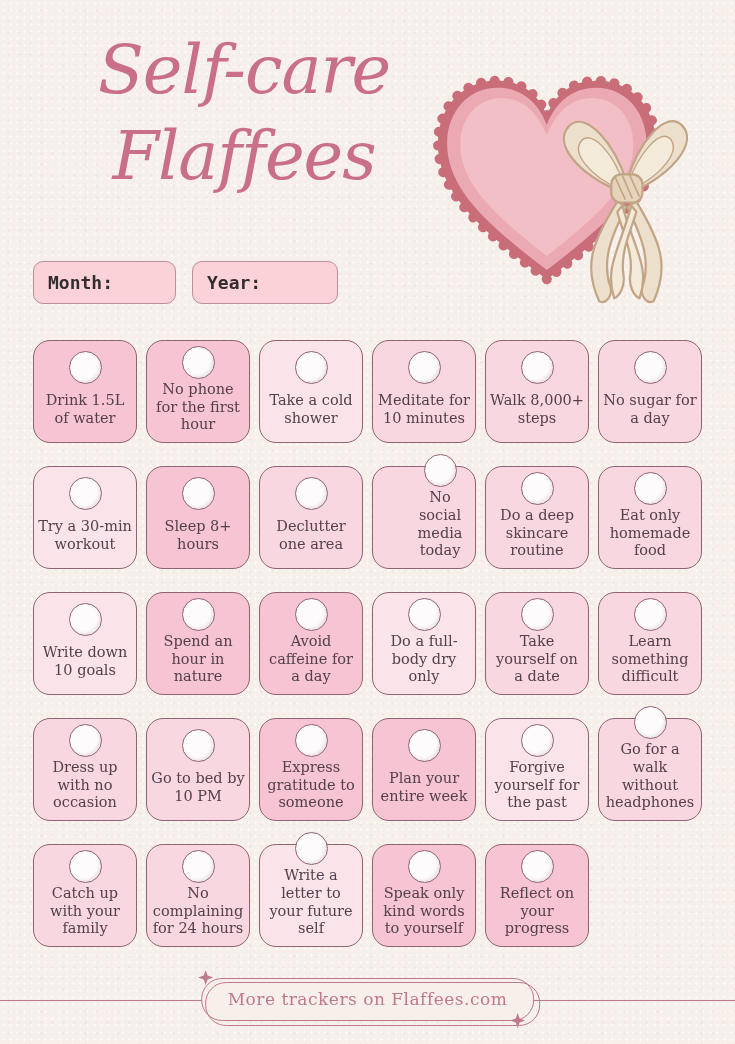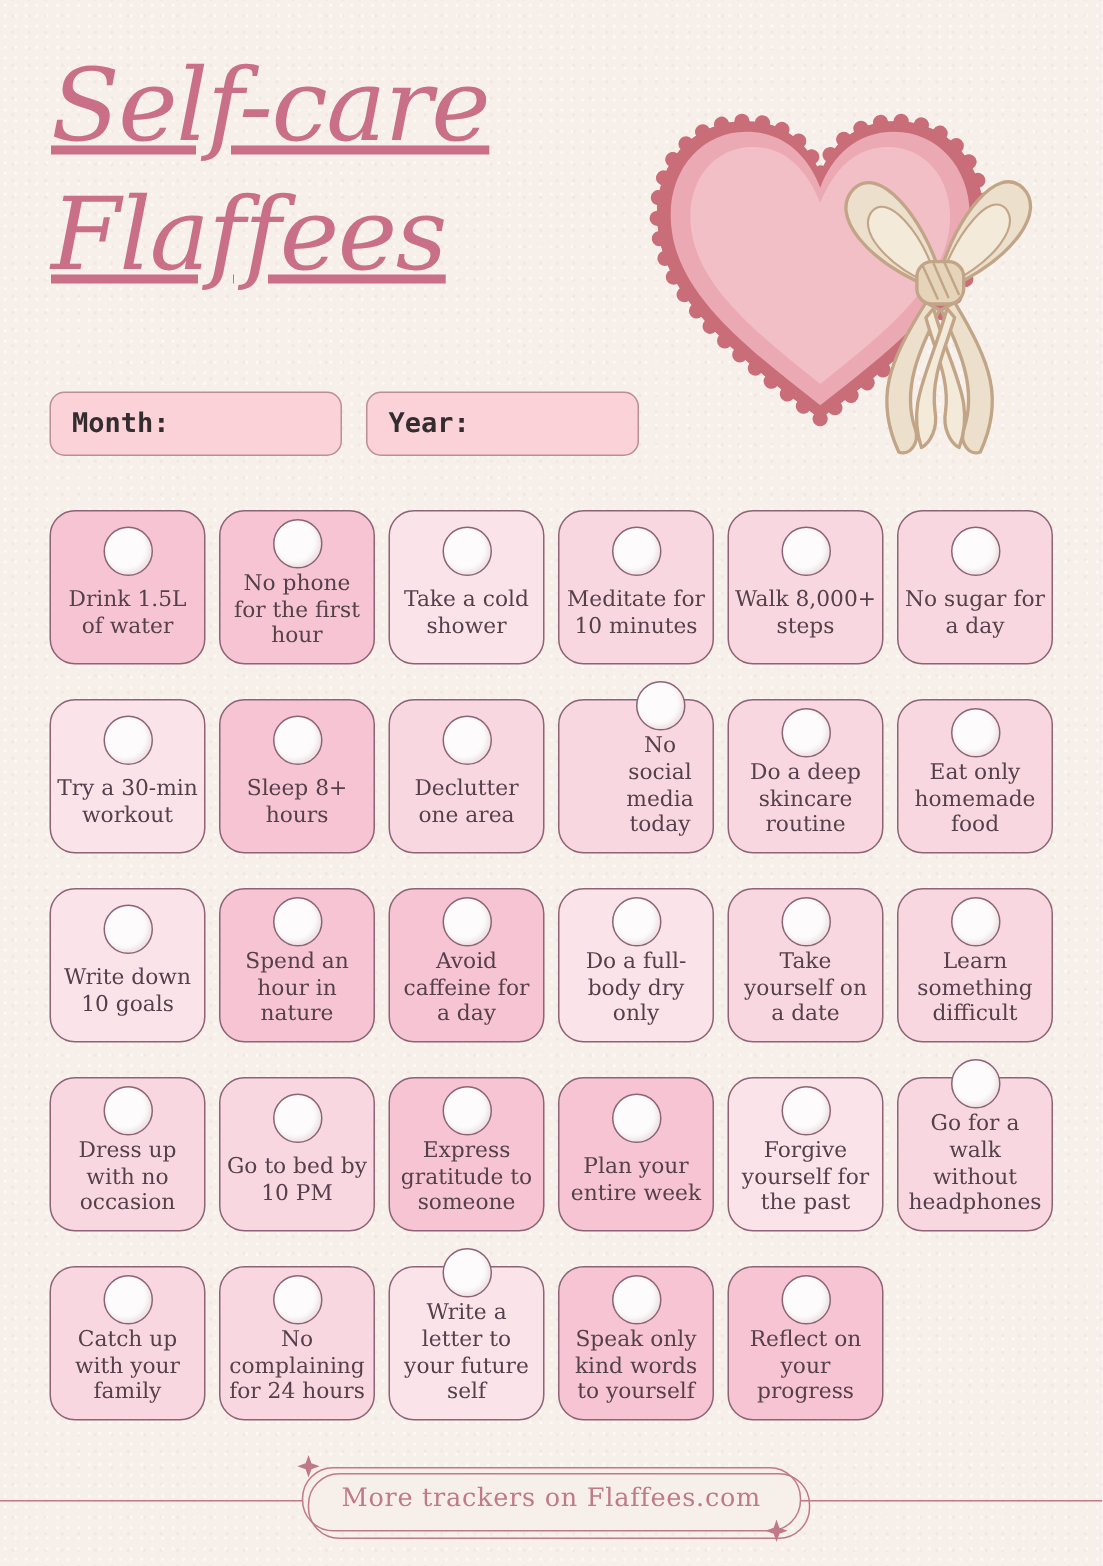--- a/index.html
+++ b/index.html
@@ -9,34 +9,34 @@
     position:relative; width:735px; height:1044px; overflow:hidden;
     background-color:#f7efe9;
     background-image:
       radial-gradient(rgba(255,255,255,.55) 1px, transparent 1.2px),
       radial-gradient(rgba(208,186,178,.14) 1px, transparent 1.2px);
     background-size:7px 7px, 11px 11px;
     background-position:0 0, 3px 5px;
   }
 
   
-  .title-block { position:absolute; left:34px; top:28px; width:420px; text-align:left;
-    color:#c96f87; font-style:italic; font-weight:400;text-decoration:underline; }
+  .title-block { position:absolute; left:34px; top:28px; width:420px; text-align:center;
+    color:#c96f87; font-style:italic; font-weight:400; }
   .title-line { font-size:67px; line-height:1.28; letter-spacing:-1px;
     font-family:"DejaVu Serif", serif; }
 
   
   .illustration { position:absolute; left:428px; top:52px; width:292px; height:258px; }
 
   
   .fields-row { position:absolute; left:33px; top:261px; display:flex; gap:16px; }
   .field-box { height:43px; background:#fad2d8; border:1.5px solid #bb8e98;
     border-radius:10px; display:flex; align-items:center; padding-left:14px; }
-  .field-box.month { width:195px; }
-  .field-box.year  { width:182px; }
+  .field-box.month { width:143px; }
+  .field-box.year  { width:146px; }
   .field-label { font-family:"DejaVu Sans Mono", monospace; font-weight:bold;
     font-size:18px; color:#332d30; }
 
   
   .grid { position:absolute; left:33px; top:340px; width:669px;
     display:grid; grid-template-columns:repeat(6,104px); grid-auto-rows:103px;
     column-gap:9px; row-gap:23px; }
   .card { border:1.5px solid #8d6375; border-radius:17px;
     display:flex; flex-direction:column; align-items:center;justify-content:flex-end; }
   .circle { width:33px; height:33px; margin-top:10px; flex:0 0 auto;

